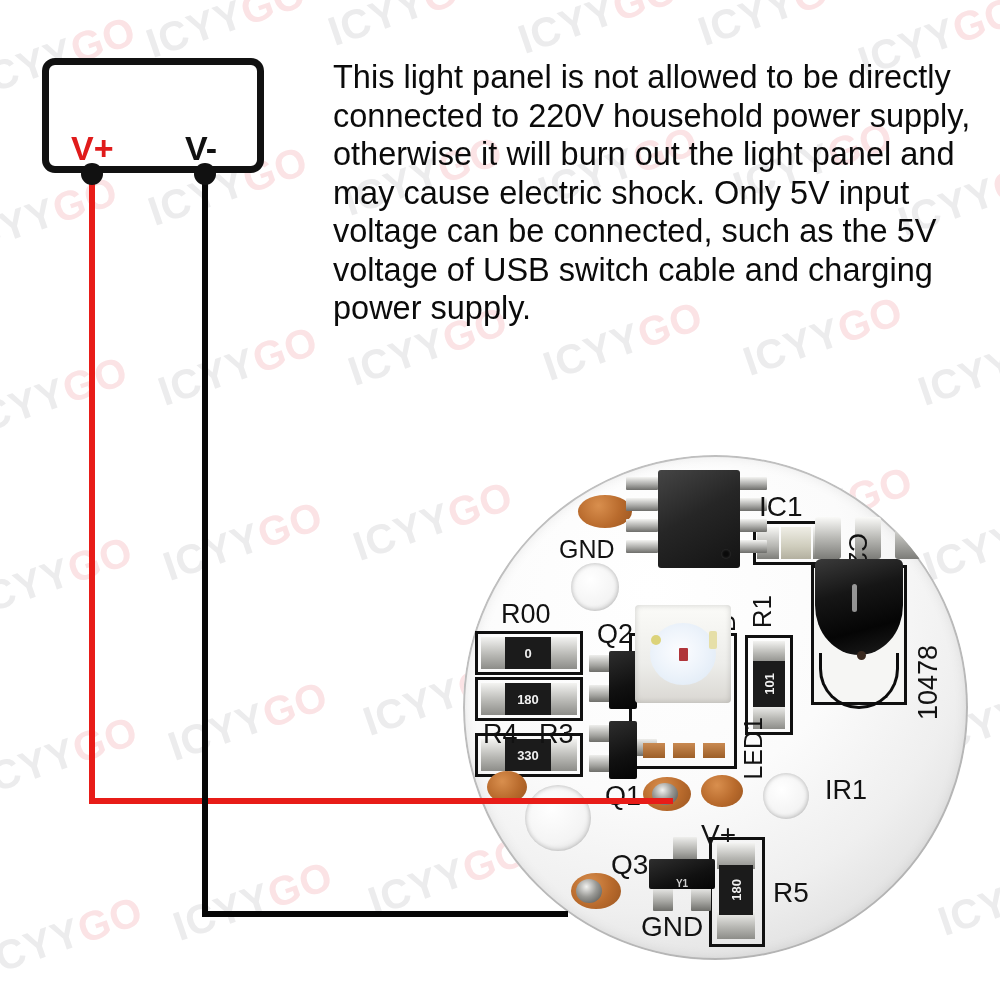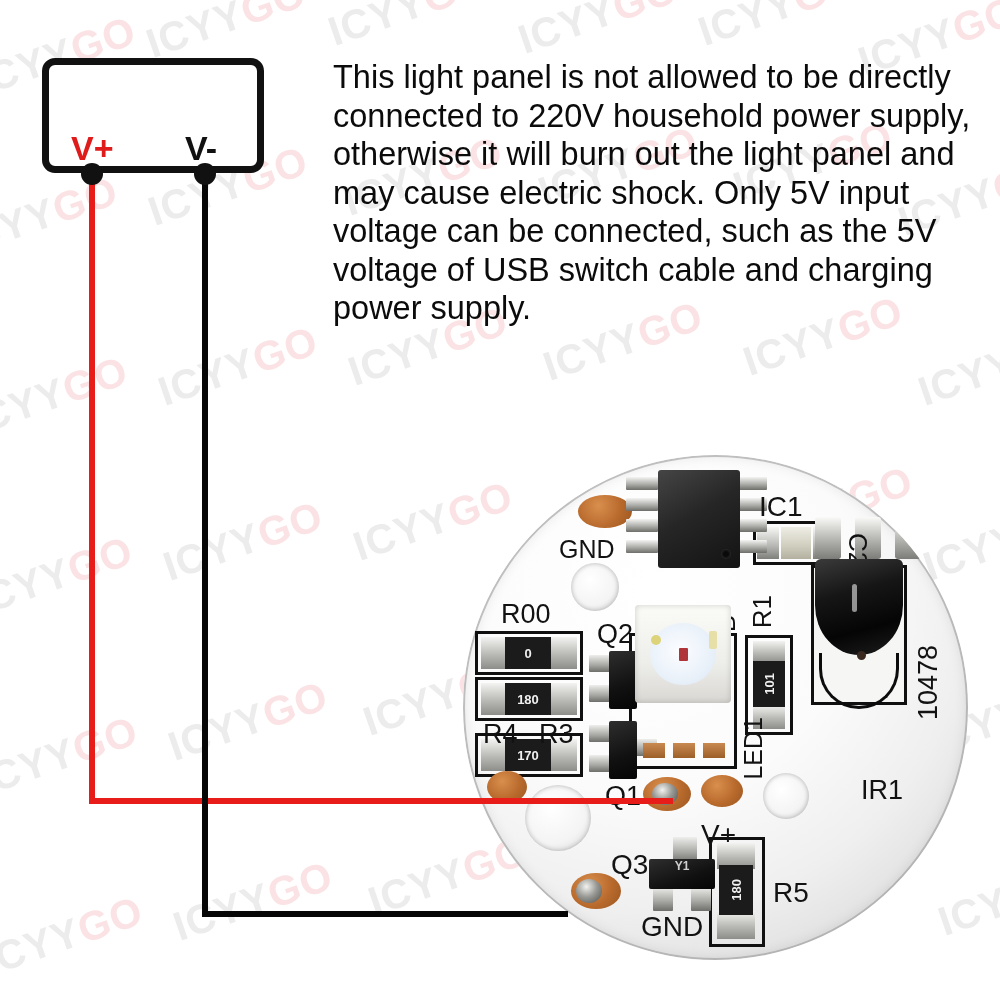--- a/index.html
+++ b/index.html
@@ -186,23 +186,23 @@
     position: absolute;
     background: linear-gradient(180deg, #f3f3f1, #b9b9b5 55%, #8d8d89);
     z-index: 12;
   }
   .sot {
     position: absolute;
     background: linear-gradient(160deg, #2e2e2e, #111111 60%, #050505);
     z-index: 14;
     border-radius: 2px;
     color: #cfcfcf;
-    font-size: 12px;
+    font-size: 10px;
     font-weight: 700;
-    display: flex; align-items: flex-start; justify-content: center;
+    display: flex; align-items: flex-end; justify-content: center;
   }
   .sot-leg {
     position: absolute;
     background: linear-gradient(180deg, #eeeeec, #a6a6a2 60%, #6e6e6a);
     z-index: 13;
     border-radius: 1px;
   }
 
   
   #ic1-body {
@@ -409,21 +409,21 @@
     <div class="res-cap" style="left:18px; top:228px; width:26px; height:32px;"></div>
     <div class="res-cap" style="left:88px; top:228px; width:26px; height:32px;"></div>
     <div class="res-body" style="left:42px; top:228px; width:46px; height:32px;">180</div>
 
     <div class="silk" style="left:20px;  top:266px; font-size:27px;">R4</div>
     <div class="silk" style="left:76px;  top:266px; font-size:27px;">R3</div>
 
     <div class="outline" style="left:12px; top:278px; width:108px; height:44px;"></div>
     <div class="res-cap" style="left:18px; top:284px; width:26px; height:32px;"></div>
     <div class="res-cap" style="left:88px; top:284px; width:26px; height:32px;"></div>
-    <div class="res-body" style="left:42px; top:284px; width:46px; height:32px;">170</div>
+    <div class="res-body" style="left:42px; top:284px; width:46px; height:32px;">330</div>
 
     <div class="silk" style="left:134px; top:166px; font-size:27px;">Q2</div>
     <div class="sot-leg" style="left:126px; top:200px; width:24px; height:17px;"></div>
     <div class="sot-leg" style="left:126px; top:230px; width:24px; height:17px;"></div>
     <div class="sot-leg" style="left:168px; top:214px; width:26px; height:17px;"></div>
     <div class="sot" style="left:146px; top:196px; width:28px; height:58px;"></div>
 
     <div class="sot-leg" style="left:126px; top:270px; width:24px; height:17px;"></div>
     <div class="sot-leg" style="left:126px; top:300px; width:24px; height:17px;"></div>
     <div class="sot-leg" style="left:168px; top:284px; width:26px; height:17px;"></div>
@@ -458,21 +458,21 @@
       <span style="writing-mode:vertical-rl; transform:rotate(180deg); font-size:13px;">101</span>
     </div>
 
     <div class="ir-leg" style="left:352px; top:62px;"></div>
     <div class="ir-leg" style="left:392px; top:62px;"></div>
     <div class="ir-leg" style="left:432px; top:62px;"></div>
     <div id="ir-base"></div>
     <div id="ir-arc"></div>
     <div id="ir-dome"></div>
     <div id="ir-notch"></div>
-    <div class="silk" style="left:362px; top:322px; font-size:27px;margin-left:36px;">IR1</div>
+    <div class="silk" style="left:362px; top:322px; font-size:27px;">IR1</div>
 
     <div class="silk" style="left:452px; top:190px; font-size:27px; writing-mode:vertical-rl; transform:rotate(180deg);">10478</div>
 
     <div class="cu-pad" style="left:24px;  top:316px; width:40px; height:32px;"></div>
     <div class="cu-pad" style="left:180px; top:322px; width:48px; height:34px;"></div>
     <div class="solder-blob" style="left:189px; top:328px; width:26px; height:22px;"></div>
     <div class="cu-pad" style="left:238px; top:320px; width:42px; height:32px;"></div>
 
     <div class="cu-pad" style="left:108px; top:418px; width:50px; height:36px;"></div>
     <div class="solder-blob" style="left:113px; top:424px; width:26px; height:24px;"></div>

